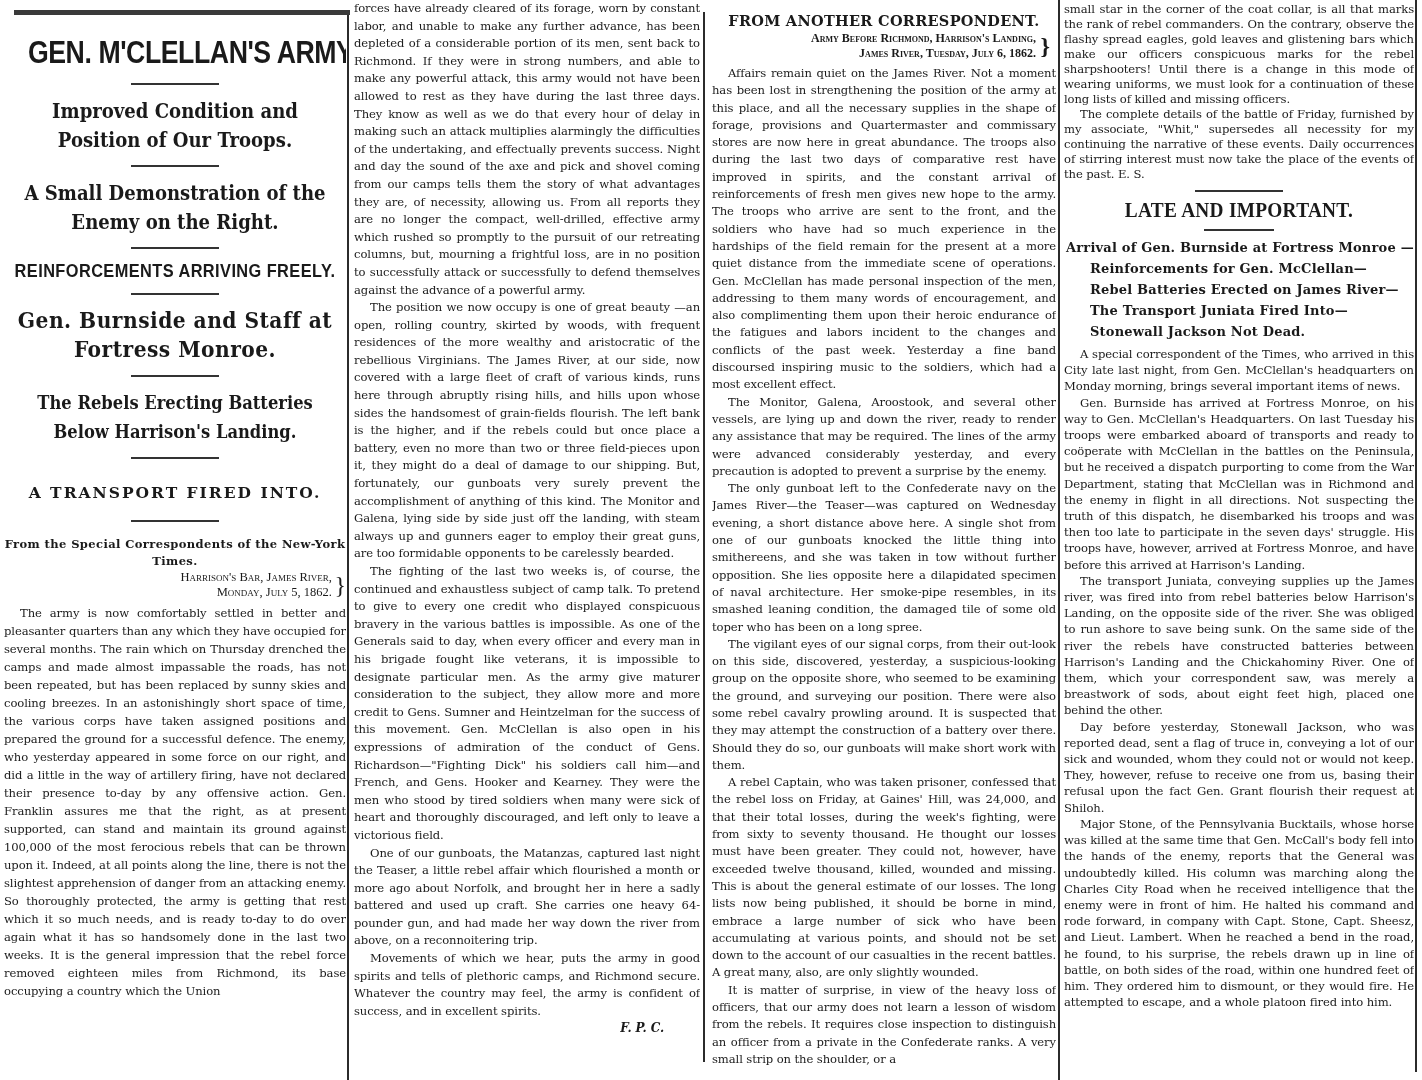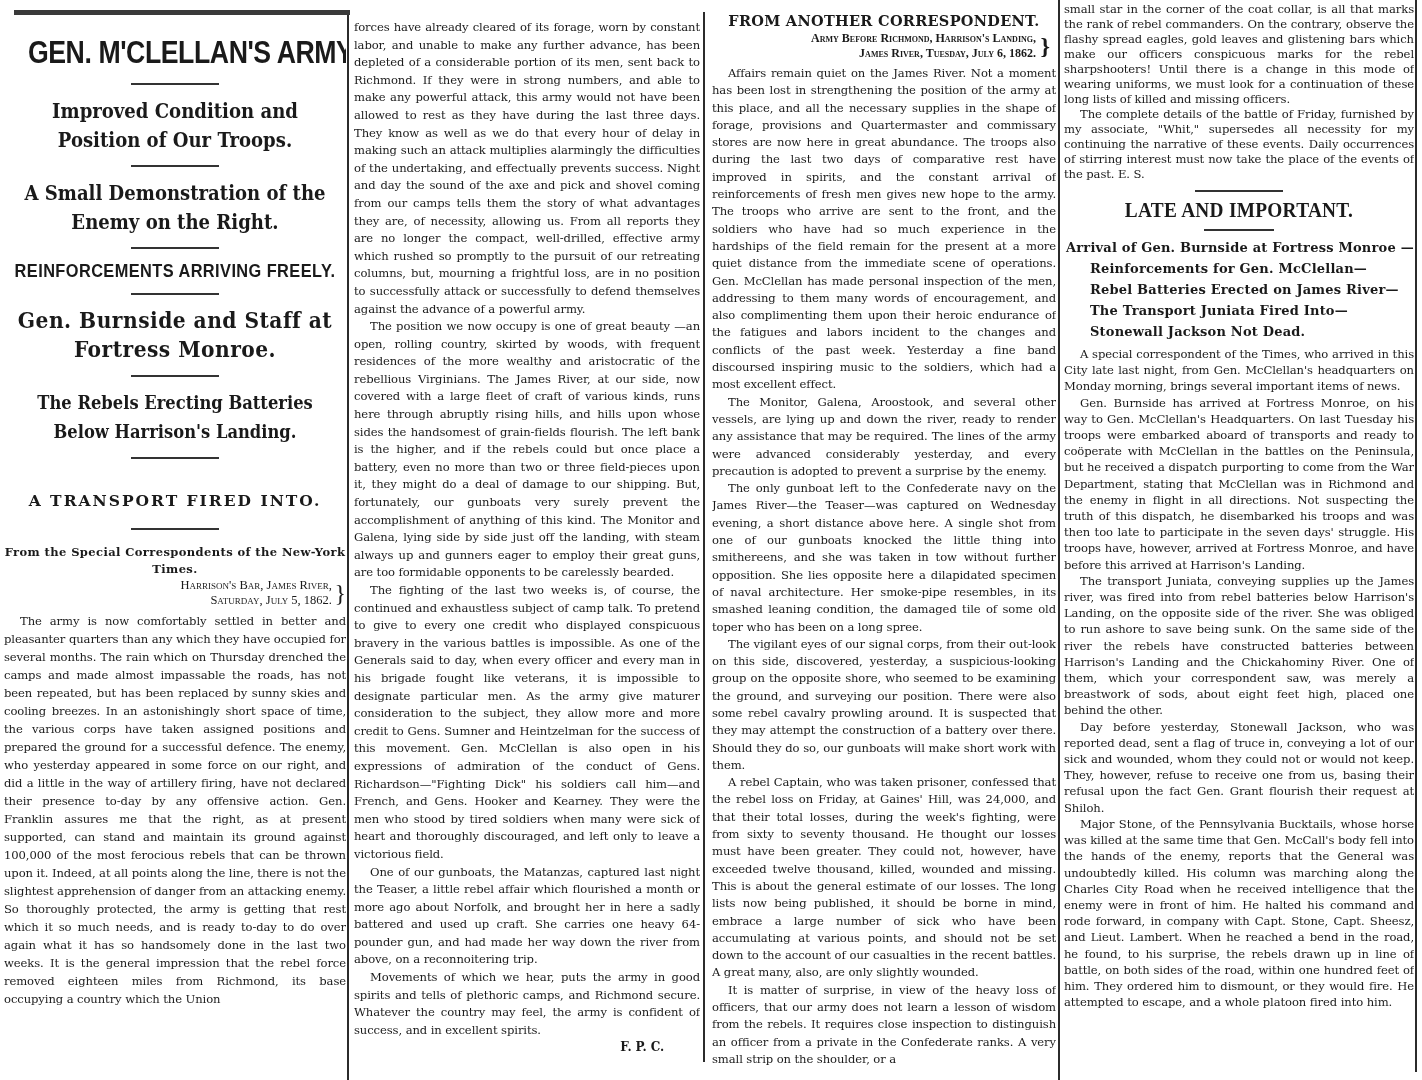--- a/index.html
+++ b/index.html
@@ -8,21 +8,21 @@
     background: #ffffff; position: relative;
     font-family: "Liberation Serif", "DejaVu Serif", serif;
     color: #1a1a1a;
   }
   .page { position: absolute; left: 0; top: 0; width: 1422px; height: 1080px; }
   .col {
     position: absolute; top: 0; box-sizing: border-box;
     overflow: hidden;
   }
   #col1 { left: 4px; width: 342px; top: 6px; height: 1070px; }
-  #col2 { left: 354px; width: 346px; top: 19px; height: 1040px; }
+  #col2 { left: 354px; width: 346px; top: 0; height: 1040px; }
   #col3 { left: 712px; width: 344px; top: 8px; height: 1072px; }
   #col4 { left: 1064px; width: 350px; top: 0px; height: 1072px; }
 
   .rule-v { position: absolute; background: #2b2b2b; width: 2px; }
   .rule-top { position: absolute; left: 14px; top: 10px; width: 336px; height: 5px; background: #3a3a3a; }
 
   .head-main {
     font-family: "Liberation Sans", "DejaVu Sans", sans-serif;
     font-weight: bold; font-size: 31px; letter-spacing: -0.5px;
     transform: scaleX(0.86); transform-origin: center;
@@ -59,21 +59,21 @@
     font-variant: small-caps; position: relative;
   }
   .dateline .brace { position: absolute; right: 0; top: 3px; font-size: 24px; line-height: 24px; }
   .body-text {
     font-family: "DejaVu Serif", serif;
     font-size: 11.6px; line-height: 18px; text-align: justify;
     letter-spacing: -0.1px;
   }
   .body-text p { margin: 0; text-indent: 16px; }
   .body-text p.noindent { text-indent: 0; }
-  .sig { text-align: right; font-weight: bold; padding-right: 36px; font-size: 12px; }
+  .sig { text-align: right; font-weight: bold; font-style: italic; padding-right: 36px; font-size: 12px; }
   .sec-head {
     font-family: "DejaVu Serif", serif; font-weight: bold; font-size: 14.5px;
     text-align: center; letter-spacing: 0.3px; margin: 4px 0 2px;
   }
   .late-head {
     font-family: "Liberation Serif", "DejaVu Serif", serif; font-weight: bold;
     font-size: 21px; text-align: center; margin: 6px 0; letter-spacing: 0.3px;
     transform: scaleX(0.92);
   }
   .deck {
@@ -100,26 +100,26 @@
     <div class="head-sub">Improved Condition and Position of Our Troops.</div>
     <div class="dash"></div>
     <div class="head-sub">A Small Demonstration of the Enemy on the Right.</div>
     <div class="dash"></div>
     <div class="head-caps">REINFORCEMENTS ARRIVING FREELY.</div>
     <div class="dash"></div>
     <div class="head-heavy">Gen. Burnside and Staff at Fortress Monroe.</div>
     <div class="dash"></div>
     <div class="head-sub" style="font-size:19px; line-height:29px;">The Rebels Erecting Batteries Below Harrison's Landing.</div>
     <div class="dash"></div>
-    <div class="head-wide" style="margin-top:32px;">A TRANSPORT FIRED INTO.</div>
+    <div class="head-wide" style="margin-top:24px;">A TRANSPORT FIRED INTO.</div>
     <div class="dash" style="margin-top:18px;"></div>
     <div class="byline" style="margin-top:14px;">From the Special Correspondents of the New-York Times.</div>
     <div class="dateline">
       <div>Harrison's Bar, James River,</div>
-      <div>Saturday, July 5, 1862.</div>
+      <div>Monday, July 5, 1862.</div>
       <span class="brace">}</span>
     </div>
     <div class="body-text" style="margin-top:4px;">
       <p>The army is now comfortably settled in better and pleasanter quarters than any which they have occupied for several months. The rain which on Thursday drenched the camps and made almost impassable the roads, has not been repeated, but has been replaced by sunny skies and cooling breezes. In an astonishingly short space of time, the various corps have taken assigned positions and prepared the ground for a successful defence. The enemy, who yesterday appeared in some force on our right, and did a little in the way of artillery firing, have not declared their presence to-day by any offensive action. Gen. Franklin assures me that the right, as at present supported, can stand and maintain its ground against 100,000 of the most ferocious rebels that can be thrown upon it. Indeed, at all points along the line, there is not the slightest apprehension of danger from an attacking enemy. So thoroughly protected, the army is getting that rest which it so much needs, and is ready to-day to do over again what it has so handsomely done in the last two weeks. It is the general impression that the rebel force removed eighteen miles from Richmond, its base occupying a country which the Union</p>
     </div>
   </div>
 
   <div class="col" id="col2">
     <div class="body-text" style="line-height:17.6px;">
       <p class="noindent">forces have already cleared of its forage, worn by constant labor, and unable to make any further advance, has been depleted of a considerable portion of its men, sent back to Richmond. If they were in strong numbers, and able to make any powerful attack, this army would not have been allowed to rest as they have during the last three days. They know as well as we do that every hour of delay in making such an attack multiplies alarmingly the difficulties of the undertaking, and effectually prevents success. Night and day the sound of the axe and pick and shovel coming from our camps tells them the story of what advantages they are, of necessity, allowing us. From all reports they are no longer the compact, well-drilled, effective army which rushed so promptly to the pursuit of our retreating columns, but, mourning a frightful loss, are in no position to successfully attack or successfully to defend themselves against the advance of a powerful army.</p>

